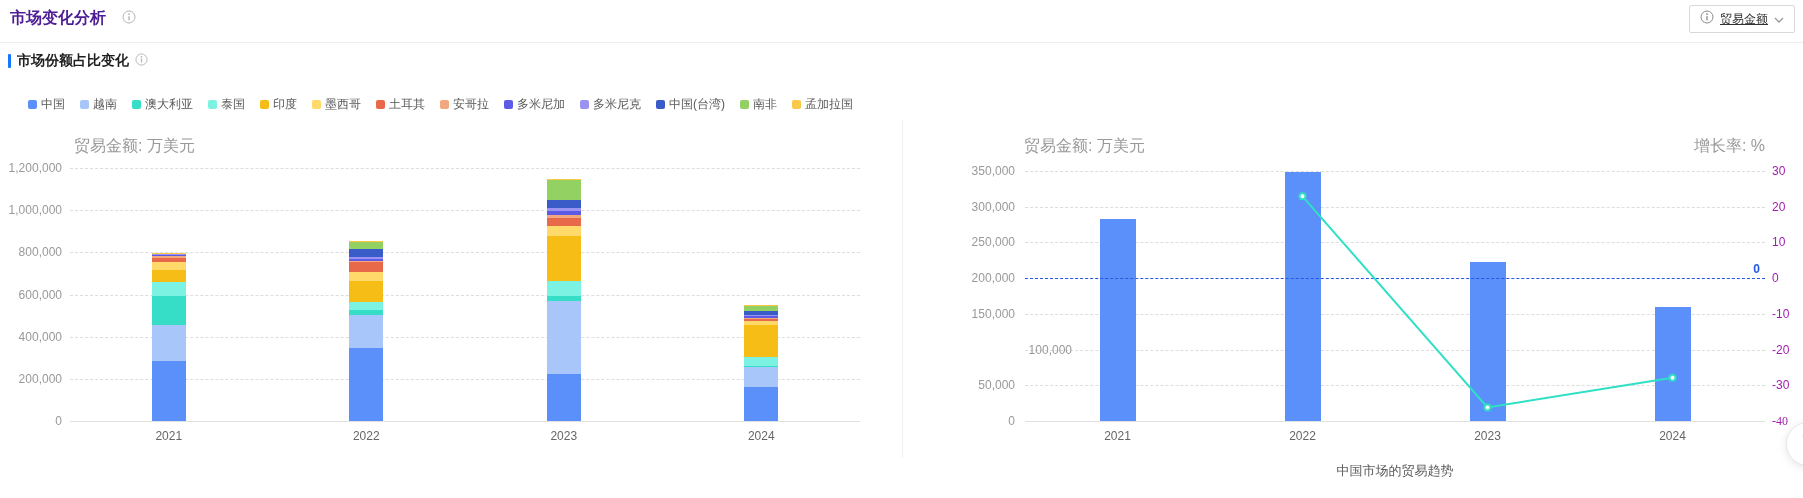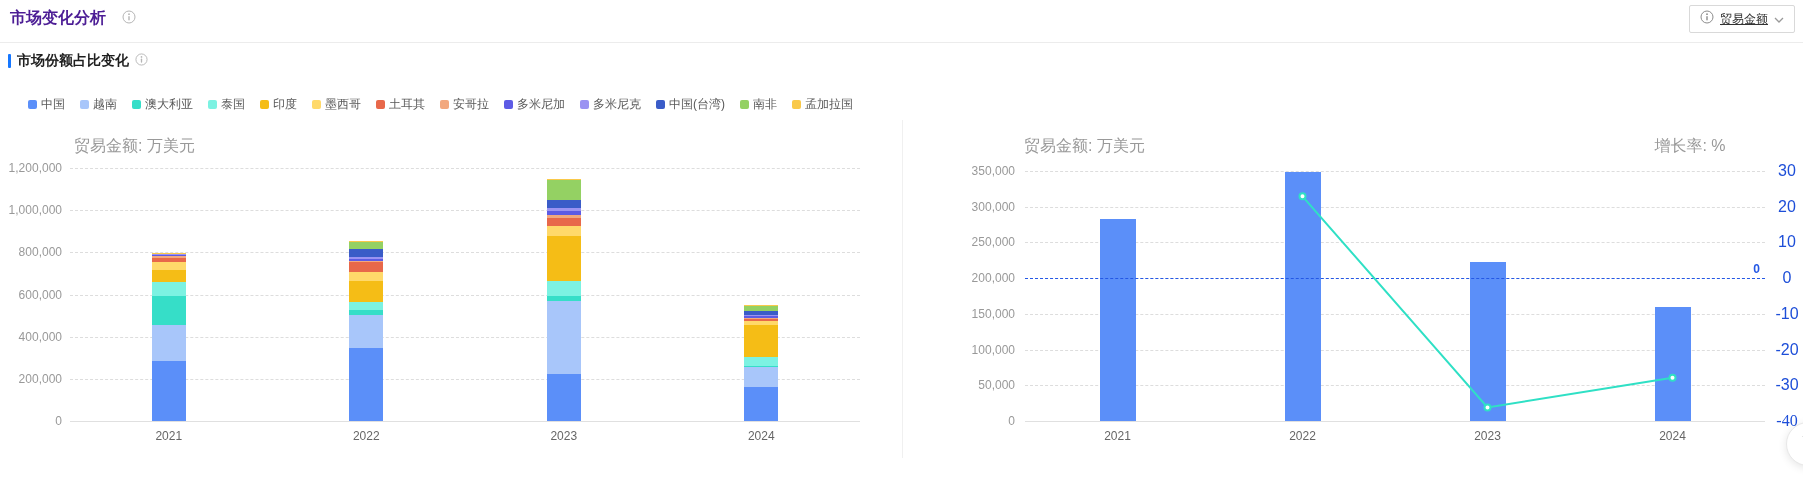--- a/index.html
+++ b/index.html
@@ -12,21 +12,21 @@
   .selector-label{font-size:12px;color:#333;text-decoration:underline;}
   .section-head{left:8px;top:52px;display:flex;align-items:center;gap:6px;}
   .section-bar{width:3px;height:14px;background:#1677ff;border-radius:1px;}
   .section-title{font-size:14px;font-weight:bold;color:#1f1f1f;}
   .legend{left:28px;top:98px;display:flex;align-items:flex-start;}
   .legend-item{display:flex;align-items:center;margin-right:15px;cursor:pointer;}
   .legend-swatch{width:9px;height:9px;border-radius:2px;margin-right:4px;flex:0 0 auto;}
   .legend-label{font-size:12px;color:#595959;line-height:12px;}
   .unit-label{font-size:16px;color:#999;}
   .ytick{font-size:12px;color:#999;text-align:right;line-height:12px;}
-  .ytick-r{font-size:16px;color:#1d4ed8;text-align:center;line-height:12px;}
+  .ytick-r{font-size:12px;color:#a21caf;text-align:left;line-height:12px;}
   .xtick{font-size:12px;color:#666;text-align:center;line-height:12px;}
   .caption{font-size:13px;color:#5c5c5c;text-align:center;}
   .gridline{border-top:1px dashed #ddd;height:0;}
   .axisline{height:0;border-top:1px solid #e0e0e0;}
   .vdivider{width:1px;background:#f0f0f0;}
   .markline{border-top:1.5px dashed #2458e5;height:0;}
   .markline-label{font-size:12px;font-weight:bold;text-align:right;}
   .seg{position:absolute;}
   .back-top{left:1786px;top:422px;width:42px;height:42px;border-radius:50%;background:#fff;border:1px solid #e8e8e8;box-shadow:0 2px 8px rgba(0,0,0,.10);display:flex;align-items:center;justify-content:center;cursor:pointer;}
 </style>
@@ -126,21 +126,22 @@
         <div class="legend-label">南非</div>
       </div>
       <div class="legend-item">
         <div class="legend-swatch" style="background: rgb(249, 201, 74);"></div>
         <div class="legend-label">孟加拉国</div>
       </div>
     </div>
 
   <div class="abs unit-label" style="left:74px;top:136px;">贸易金额: 万美元</div>
   <div class="abs unit-label" style="left:1024px;top:136px;">贸易金额: 万美元</div>
-  <div class="abs unit-label" style="left:1615px;top:136px;width:150px;text-align:center;">增长率: %</div>
+  <div class="abs unit-label" style="left:1615px;top:136px;width:150px;text-align:right;">增长率: %</div>
+  <div class="abs caption" style="left:1195px;top:462px;width:400px;">中国市场的贸易趋势</div>
 
   <div class="abs vdivider" style="left:902px;top:120px;height:338px;"></div>
 
   <div class="abs" id="chart1" style="left:0;top:0;">
       <div class="axisline" style="position: absolute; left: 70px; width: 790px; top: 421px;"></div>
       <div class="ytick" style="position: absolute; left: 2px; width: 60px; top: 415px;">0</div>
       <div class="gridline" style="position: absolute; left: 70px; width: 790px; top: 378.833px;"></div>
       <div class="ytick" style="position: absolute; left: 2px; width: 60px; top: 372.833px;">200,000</div>
       <div class="gridline" style="position: absolute; left: 70px; width: 790px; top: 336.667px;"></div>
       <div class="ytick" style="position: absolute; left: 2px; width: 60px; top: 330.667px;">400,000</div>
@@ -208,21 +209,21 @@
       <div class="seg" title="南非 2024" style="left: 744.25px; top: 306.096px; width: 34px; height: 5.27083px; background: rgb(148, 209, 99);"></div>
       <div class="seg" title="孟加拉国 2024" style="left: 744.25px; top: 305.042px; width: 34px; height: 1.05417px; background: rgb(249, 201, 74);"></div>
       <div class="xtick" style="position: absolute; left: 731.25px; width: 60px; top: 430px;">2024</div>
     </div>
   <div class="abs" id="chart2" style="left:0;top:0;">
       <div class="axisline" style="position: absolute; left: 1025px; width: 740px; top: 421px;"></div>
       <div class="ytick" style="position: absolute; left: 955px; width: 60px; top: 415px;">0</div>
       <div class="gridline" style="position: absolute; left: 1025px; width: 740px; top: 385.286px;"></div>
       <div class="ytick" style="position: absolute; left: 955px; width: 60px; top: 379.286px;">50,000</div>
       <div class="gridline" style="position: absolute; left: 1025px; width: 740px; top: 349.571px;"></div>
-      <div class="ytick" style="position: absolute; left: 955px; width: 60px; top: 343.571px;">100,000</div>
+      <div class="ytick" style="position: absolute; left: 1012px; width: 60px; top: 343.571px;">100,000</div>
       <div class="gridline" style="position: absolute; left: 1025px; width: 740px; top: 313.857px;"></div>
       <div class="ytick" style="position: absolute; left: 955px; width: 60px; top: 307.857px;">150,000</div>
       <div class="gridline" style="position: absolute; left: 1025px; width: 740px; top: 278.143px;"></div>
       <div class="ytick" style="position: absolute; left: 955px; width: 60px; top: 272.143px;">200,000</div>
       <div class="gridline" style="position: absolute; left: 1025px; width: 740px; top: 242.429px;"></div>
       <div class="ytick" style="position: absolute; left: 955px; width: 60px; top: 236.429px;">250,000</div>
       <div class="gridline" style="position: absolute; left: 1025px; width: 740px; top: 206.714px;"></div>
       <div class="ytick" style="position: absolute; left: 955px; width: 60px; top: 200.714px;">300,000</div>
       <div class="gridline" style="position: absolute; left: 1025px; width: 740px; top: 171px;"></div>
       <div class="ytick" style="position: absolute; left: 955px; width: 60px; top: 165px;">350,000</div>

